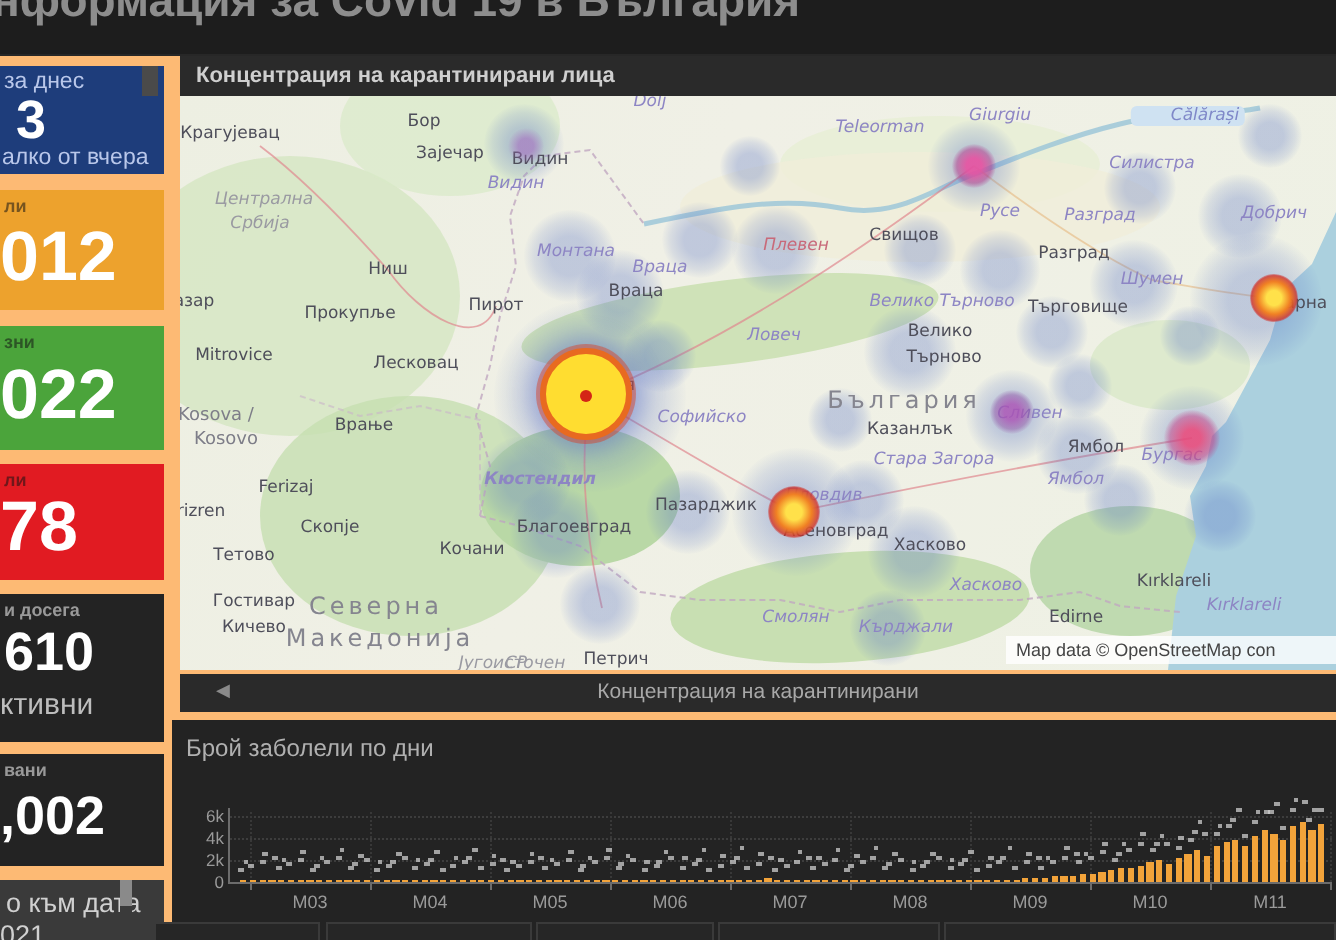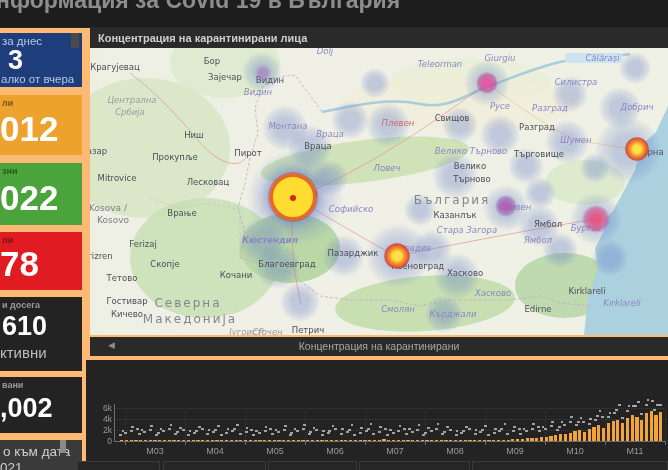--- a/index.html
+++ b/index.html
@@ -147,20 +147,21 @@
 
       <svg id="mapsvg" width="578" height="287">
         <path d="M232,64 C270,56 300,50 330,56 C360,62 380,44 400,38 C420,30 445,20 470,14 C495,8 520,10 540,6" stroke="#9ec7d8" stroke-width="2.5" fill="none" opacity="0.85"></path>
         <path d="M150,210 L170,215 200,225 230,248 260,252 300,252 330,258 360,252 390,252 420,252 450,248 470,255 500,258" stroke="#c0a8c0" stroke-width="1" fill="none" stroke-dasharray="3,2" opacity="0.8"></path>
         <path d="M150,210 L155,185 148,160 155,135 160,110 168,85 165,60 172,40 182,30 205,27 232,64" stroke="#c0a8c0" stroke-width="1" fill="none" stroke-dasharray="3,2" opacity="0.8"></path>
         <path d="M60,150 L90,160 120,155 150,162 150,210" stroke="#c9b4c9" stroke-width="1" fill="none" stroke-dasharray="3,2" opacity="0.6"></path>
         <path d="M205,150 C240,170 280,195 307,208 M205,150 C280,120 350,70 397,35 M307,208 C370,195 450,180 506,171 M205,150 C198,190 206,235 211,256 M104,87 C80,60 60,40 40,25 M104,87 C120,110 150,128 158,105" stroke="#e0888f" stroke-width="0.9" fill="none" opacity="0.7"></path>
         <path d="M397,35 C430,60 460,80 486,92 M486,92 C510,96 530,100 547,101" stroke="#e6b87f" stroke-width="0.9" fill="none" opacity="0.6"></path>
       </svg>
 
+      <div id="attrib">Map data © OpenStreetMap con</div>
     <div class="haze" style="left: 172px; top: 24px; width: 40px; height: 40px;"></div>
         <div class="haze" style="left: 195px; top: 80px; width: 46px; height: 46px;"></div>
         <div class="haze" style="left: 220px; top: 99px; width: 44px; height: 44px;"></div>
         <div class="haze" style="left: 298px; top: 77px; width: 44px; height: 44px;"></div>
         <div class="haze" style="left: 397px; top: 35px; width: 46px; height: 46px;"></div>
         <div class="haze" style="left: 370px; top: 77px; width: 36px; height: 36px;"></div>
         <div class="haze" style="left: 410px; top: 87px; width: 40px; height: 40px;"></div>
         <div class="haze" style="left: 480px; top: 46px; width: 36px; height: 36px;"></div>
         <div class="haze" style="left: 477px; top: 94px; width: 44px; height: 44px;"></div>
         <div class="haze" style="left: 530px; top: 60px; width: 42px; height: 42px;"></div>
@@ -267,20 +268,21 @@
         <div class="hs hs-lilac" style="left: 173px; top: 25px; width: 18px; height: 18px;"></div>
       </div>
   </div>
 
   <div id="caption-bar">
     <span id="prev-arrow">◀</span>
     <div class="cap">Концентрация на карантинирани</div>
   </div>
 
   <div id="bottom-panel">
+    <div id="chart-title">Брой заболели по дни</div>
     <div id="chart-area">
         <div class="gridh" style="left: 28px; top: 48px; width: 552px;"></div>
         <div class="gridh" style="left: 28px; top: 59px; width: 552px;"></div>
         <div class="gridh" style="left: 28px; top: 70px; width: 552px;"></div>
         <div class="gridv" style="left: 39px; top: 46px; height: 35px;"></div>
         <div class="axis" style="left: 39px; top: 81px; width: 1px; height: 4px;"></div>
         <div class="gridv" style="left: 99px; top: 46px; height: 35px;"></div>
         <div class="axis" style="left: 99px; top: 81px; width: 1px; height: 4px;"></div>
         <div class="gridv" style="left: 159px; top: 46px; height: 35px;"></div>
         <div class="axis" style="left: 159px; top: 81px; width: 1px; height: 4px;"></div>

